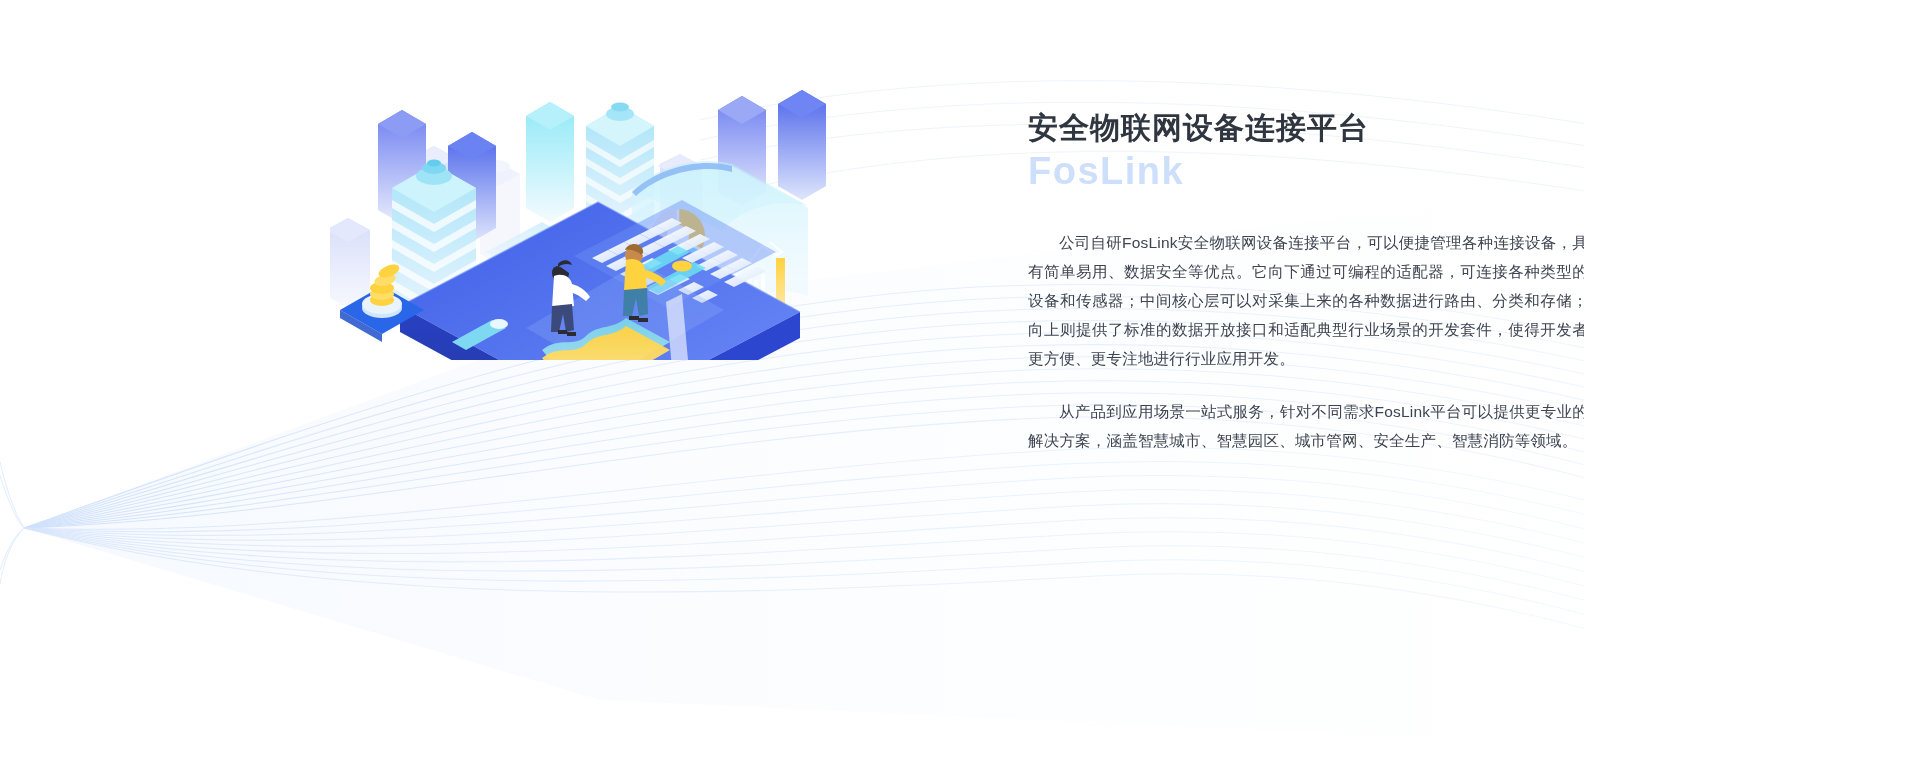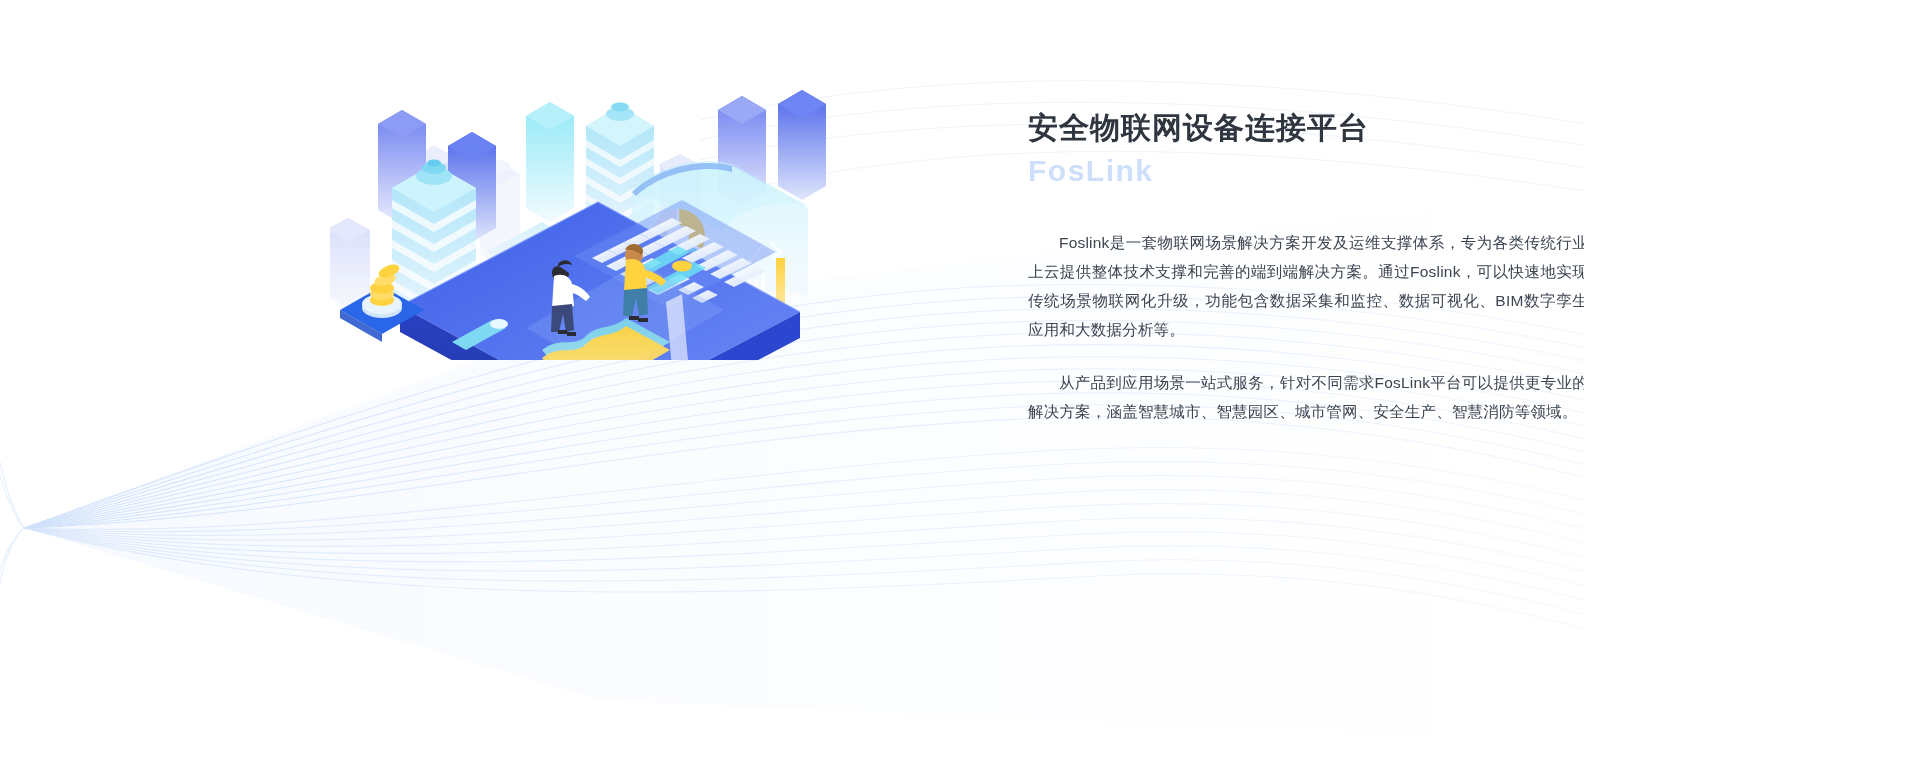--- a/index.html
+++ b/index.html
@@ -48,21 +48,21 @@
   }
   #title {
     font-size: 30px;
     font-weight: bold;
     color: #2f3640;
     letter-spacing: 1px;
     line-height: 40px;
     white-space: nowrap;
   }
   #subtitle {
-    font-size: 30px;
+    font-size: 38px;
     font-weight: bold;
     color: #cddffa;
     letter-spacing: 1.5px;
     line-height: 42px;
     margin-top: 2px;
   }
   #paragraphs {
     margin-top: 36px;
   }
   .para {
@@ -422,18 +422,18 @@
         <ellipse cx="55" cy="220" rx="11" ry="5.5" fill="#ffdd66" transform="rotate(-14 55 220)"></ellipse>
         <ellipse cx="59" cy="211" rx="11" ry="5.5" fill="#ffd23f" transform="rotate(-22 59 211)"></ellipse>
       </g>
     </g>
   </svg>
 
   <div id="content">
     <h1 id="title">安全物联网设备连接平台</h1>
     <div id="subtitle">FosLink</div>
     <div id="paragraphs">
-      <p class="para">Foslink是一套物联网场景解决方案开发及运维支撑体系，专为各类传统行业上云提供整体技术支撑和完善的端到端解决方案。通过Foslink，可以快速地实现传统场景物联网化升级，功能包含数据采集和监控、数据可视化、BIM数字孪生应用和大数据分析等。</p>
+      <p class="para">公司自研FosLink安全物联网设备连接平台，可以便捷管理各种连接设备，具有简单易用、数据安全等优点。它向下通过可编程的适配器，可连接各种类型的设备和传感器；中间核心层可以对采集上来的各种数据进行路由、分类和存储；向上则提供了标准的数据开放接口和适配典型行业场景的开发套件，使得开发者更方便、更专注地进行行业应用开发。</p>
       <p class="para">从产品到应用场景一站式服务，针对不同需求FosLink平台可以提供更专业的解决方案，涵盖智慧城市、智慧园区、城市管网、安全生产、智慧消防等领域。</p>
     </div>
   </div>
 
 </div>
 
 </body></html>

